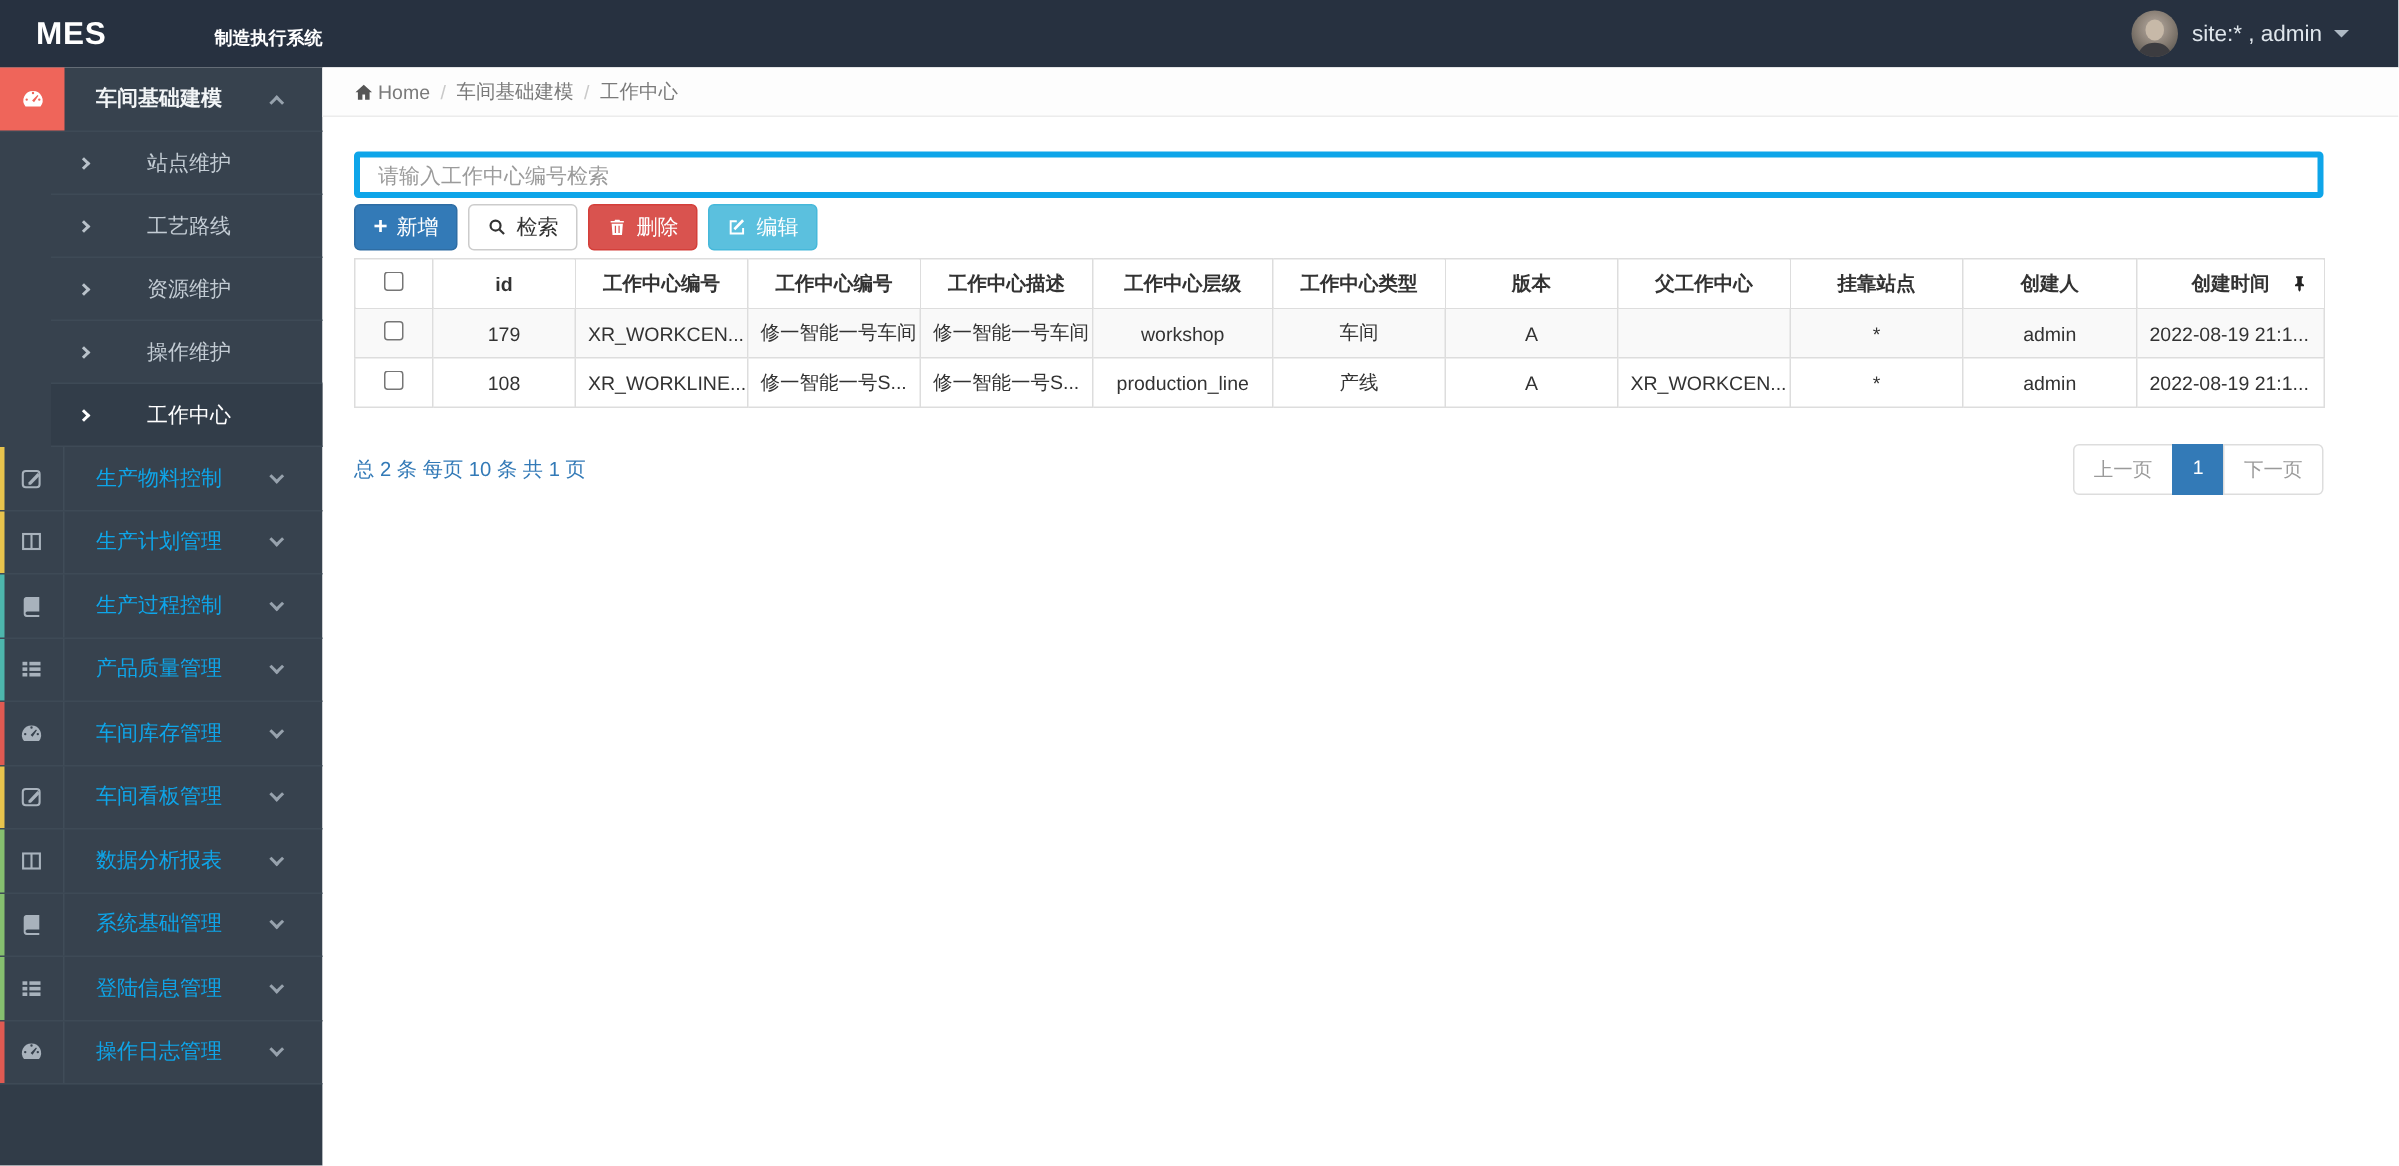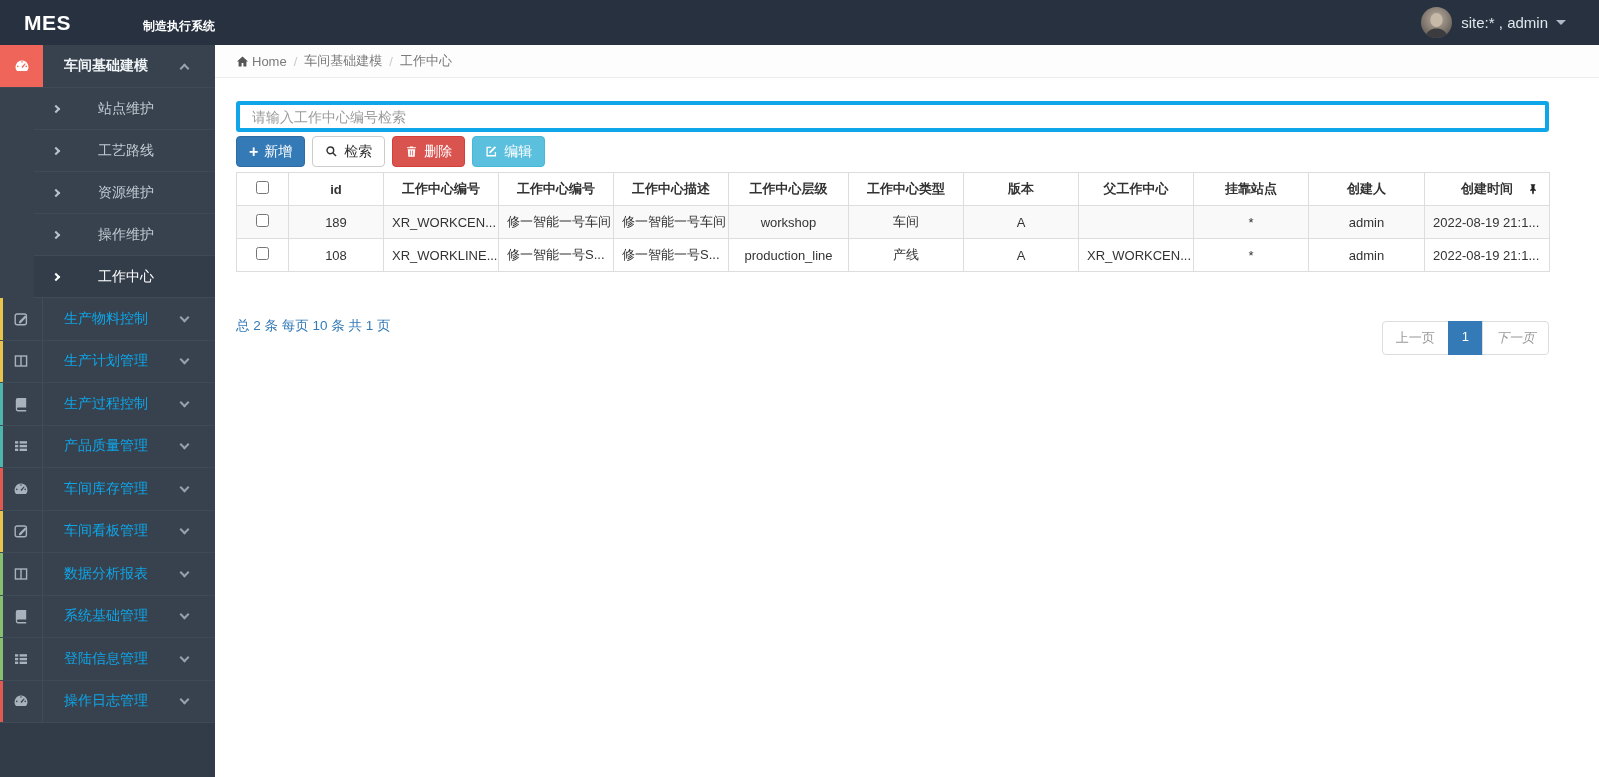--- a/index.html
+++ b/index.html
@@ -78,25 +78,25 @@
   th, td { border:1px solid #ddd; height:33px; padding:0 8px; text-align:center;
            white-space:nowrap; overflow:hidden; }
   th { font-weight:bold; background:#fff; position:relative; }
   tr.striped td { background:#f9f9f9; }
   td.al, th.al { text-align:left; }
   .pin-icon { position:absolute; right:10px; top:9px; width:12px; height:14px; color:#222; }
   input[type=checkbox] { width:13px; height:13px; cursor:pointer; }
 
   .pager-row { width:1313px; display:flex; align-items:center; justify-content:space-between; margin-top:24px; }
   .pager-summary { color:#337ab7; font-size:13.5px; }
-  .pager { display:flex;margin-top:25px; }
+  .pager { display:flex; }
   .page-link { padding:7px 13px; border:1px solid #ddd; background:#fff; color:#9a9a9a;
                font-size:13px; cursor:pointer; margin-left:-1px; }
   .page-link.first { border-radius:4px 0 0 4px; margin-left:0; }
-  .page-link.last  { border-radius:0 4px 4px 0;font-style:italic; }
+  .page-link.last  { border-radius:0 4px 4px 0; }
   .page-link.active { background:#337ab7; border-color:#337ab7; color:#fff; }
 </style>
 </head>
 <body>
 
 <div class="navbar">
   <div class="brand">
     <span class="brand-main">MES</span>
       <span class="brand-sub">制造执行系统</span>
   </div>
@@ -374,21 +374,21 @@
               <span>创建时间</span>
               <svg class="pin-icon" viewBox="0 0 16 16" fill="currentColor">
                   <path d="M5 1.6h6v1.2l-1 .7v4.2l2 1.5v1.2H9.1v3.4L8 15.4l-1.1-1.6v-3.4H4V9.2l2-1.5V3.5l-1-.7z"></path>
                 </svg>
             </th>
           </tr>
         </thead>
         <tbody>
           <tr class="striped">
             <td><input type="checkbox" style=""></td>
-            <td>189</td>
+            <td>179</td>
             <td class="al">XR_WORKCEN...</td>
             <td class="al">修一智能一号车间</td>
             <td class="al">修一智能一号车间</td>
             <td>workshop</td>
             <td>车间</td>
             <td>A</td>
             <td></td>
             <td>*</td>
             <td>admin</td>
             <td class="al">2022-08-19 21:1...</td>

